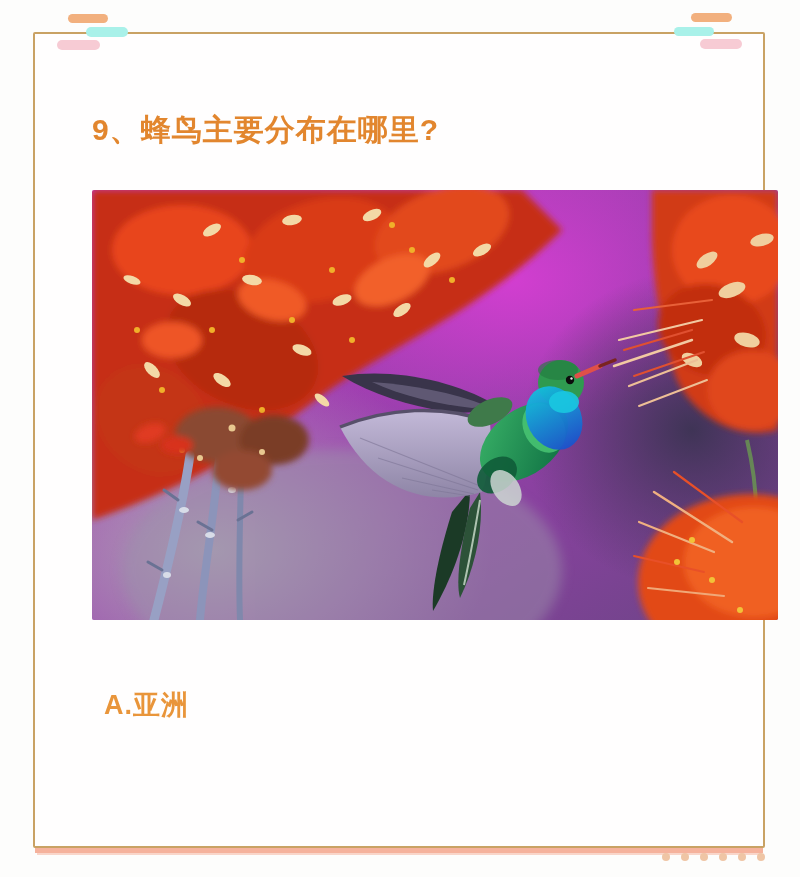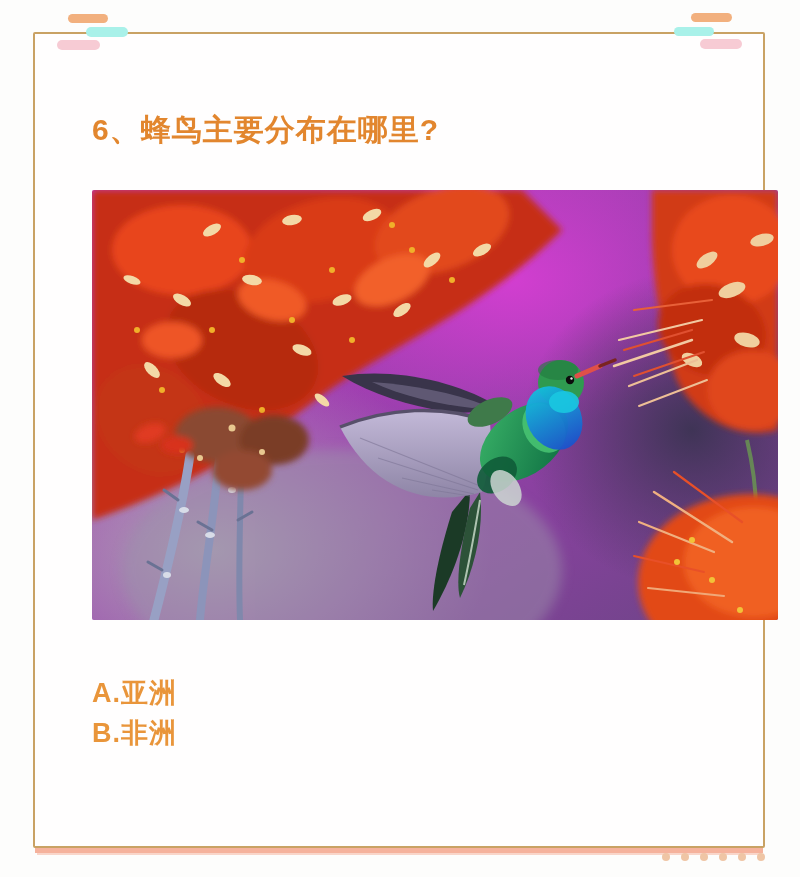--- a/index.html
+++ b/index.html
@@ -33,40 +33,40 @@
   .tr-pink{left:700px;top:39px;width:42px;height:10px;}
   .question{
     position:absolute;left:57px;top:76px;width:660px;
     font-size:30px;font-weight:700;color:var(--accent);letter-spacing:1px;
   }
   .photo{
     position:absolute;left:57px;top:156px;width:686px;height:430px;
     border-radius:2px;overflow:hidden;
   }
   .photo svg{display:block;width:100%;height:100%;}
-  .options{position:absolute;left:57px;top:641px;list-style:none;margin:0;padding:0;}
+  .options{position:absolute;left:57px;top:641px;list-style:none;margin:12px;padding:0;}
   .options li{
     height:40px;line-height:36px;font-size:27px;font-weight:700;
     color:var(--option-color);letter-spacing:1px;
   }
   .dots{position:absolute;left:627px;top:819px;display:flex;gap:11px;}
   .dots span{width:8px;height:8px;border-radius:50%;background:var(--dot-color);}
 </style>
 </head>
 <body>
 
 <div class="decor-bar bar-orange tl-orange"></div>
 <div class="decor-bar bar-teal tl-teal"></div>
 <div class="decor-bar bar-pink tl-pink"></div>
 <div class="decor-bar bar-orange tr-orange"></div>
 <div class="decor-bar bar-teal tr-teal"></div>
 <div class="decor-bar bar-pink tr-pink"></div>
 
 <div class="card">
-  <div class="question">6、蜂鸟主要分布在哪里?</div>
+  <div class="question">9、蜂鸟主要分布在哪里?</div>
 
   <div class="photo">
     <svg viewBox="0 0 686 430" preserveAspectRatio="none">
       <defs>
         <linearGradient id="bgG" x1="0" y1="0" x2="1" y2="1">
           <stop offset="0" stop-color="#c23ec0"></stop>
             <stop offset="0.5" stop-color="#9a3fae"></stop>
             <stop offset="1" stop-color="#6b4585"></stop>
         </linearGradient>
         <radialGradient id="grayBL">
@@ -255,21 +255,20 @@
         <circle cx="479.5" cy="188.5" r="1.2" fill="#e8e8e8"></circle>
 
         <path d="M485,186 L508,176" stroke="#e05048" stroke-width="5" stroke-linecap="round" fill="none"></path>
         <path d="M508,176 L523,170" stroke="#7a2420" stroke-width="3.5" stroke-linecap="round" fill="none"></path>
       </g>
     </svg>
   </div>
 
   <ul class="options">
     <li>A.亚洲</li>
-    <li>B.非洲</li>
   </ul>
 
   <div class="dots">
       <span></span>
       <span></span>
       <span></span>
       <span></span>
       <span></span>
       <span></span>
     </div>

